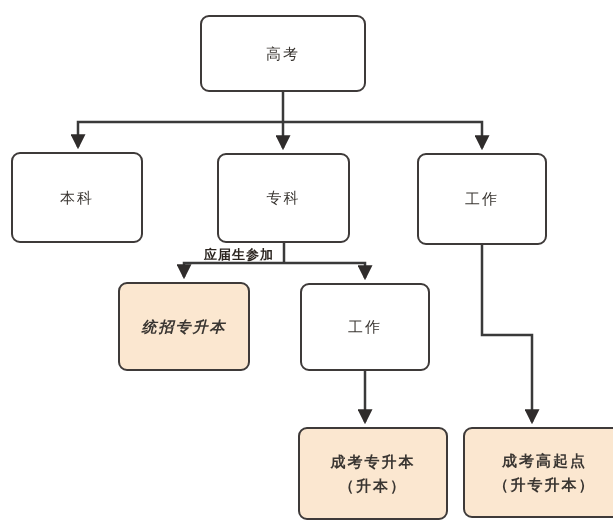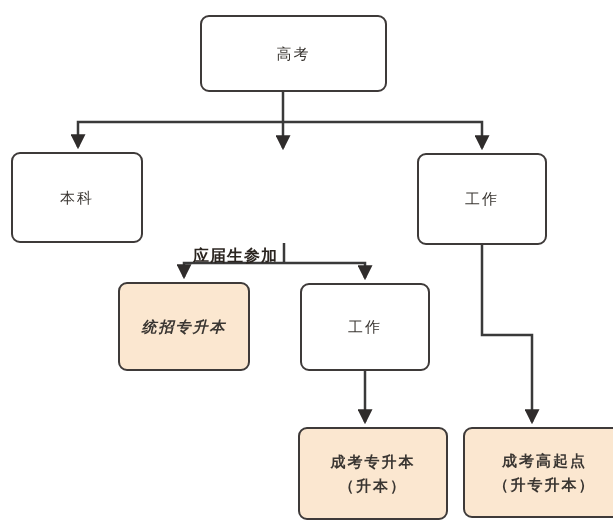--- a/index.html
+++ b/index.html
@@ -30,33 +30,33 @@
     font-size: 15px;
     letter-spacing: 2px;
     line-height: 1.55;
     text-align: center;
     white-space: pre-line;
   }
   .node.highlight {
     background: #fbe7d0;
     font-weight: bold;
   }
-  .node-gaokao   { left: 200px; top: 15px;  width: 187px; height: 77px; }
+  .node-gaokao   { left: 200px; top: 15px;  width: 166px; height: 77px; }
   .node-bachelor { left: 11px;  top: 152px; width: 132px; height: 91px; }
   .node-associate{ left: 217px; top: 153px; width: 133px; height: 90px; }
   .node-work-1   { left: 417px; top: 153px; width: 130px; height: 92px; }
   .node-tongzhao { left: 118px; top: 282px; width: 132px; height: 89px; font-style: italic; }
   .node-work-2   { left: 300px; top: 283px; width: 130px; height: 88px; }
   .node-ck-zsb   { left: 298px; top: 427px; width: 150px; height: 93px; }
   .node-ck-gqd   { left: 463px; top: 427px; width: 163px; height: 91px; }
   .edge-label {
     position: absolute;
-    left: 193px;
+    left: 204px;
     top: 246px;
-    font-size: 16px;
+    font-size: 13px;
     font-weight: bold;
     letter-spacing: 1px;
     color: #2b2520;
   }
 </style>
 </head>
 <body>
 
 <div class="canvas">
 
@@ -75,20 +75,21 @@
       <path d="M284,263 L365,263 L365,278" marker-end="url(#arrow)"></path>
       <path d="M365,371 L365,422" marker-end="url(#arrow)"></path>
       <path d="M482,245 L482,335 L532,335 L532,422" marker-end="url(#arrow)"></path>
     </g>
   </svg>
 
   <div class="node node-gaokao">高考</div>
 
   <div class="node node-bachelor">本科</div>
 
+  <div class="node node-associate">专科</div>
 
   <div class="node node-work-1">工作</div>
 
   <div class="node highlight node-tongzhao">统招专升本</div>
 
   <div class="node node-work-2">工作</div>
 
   <div class="node highlight node-ck-zsb">成考专升本
 （升本）</div>
 

